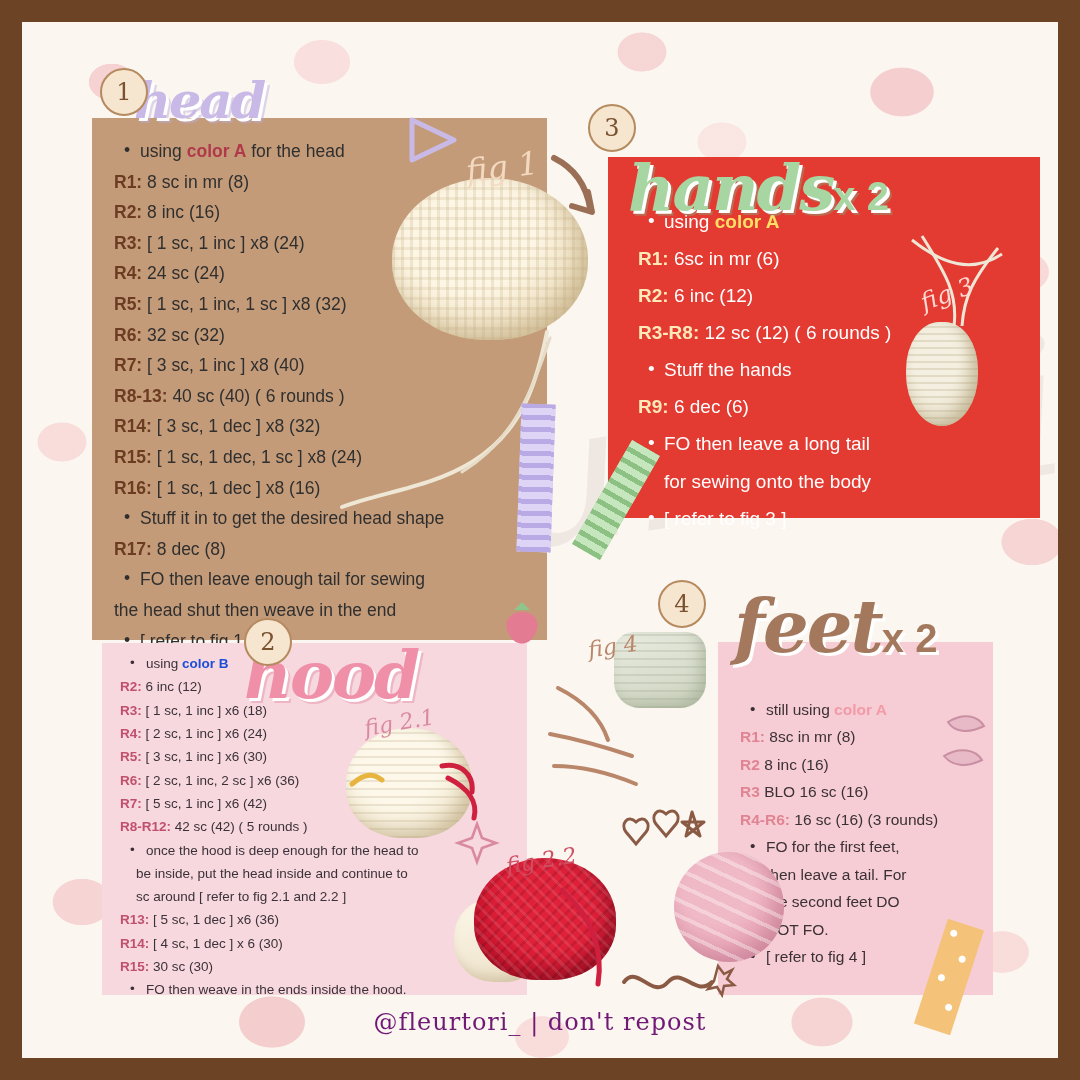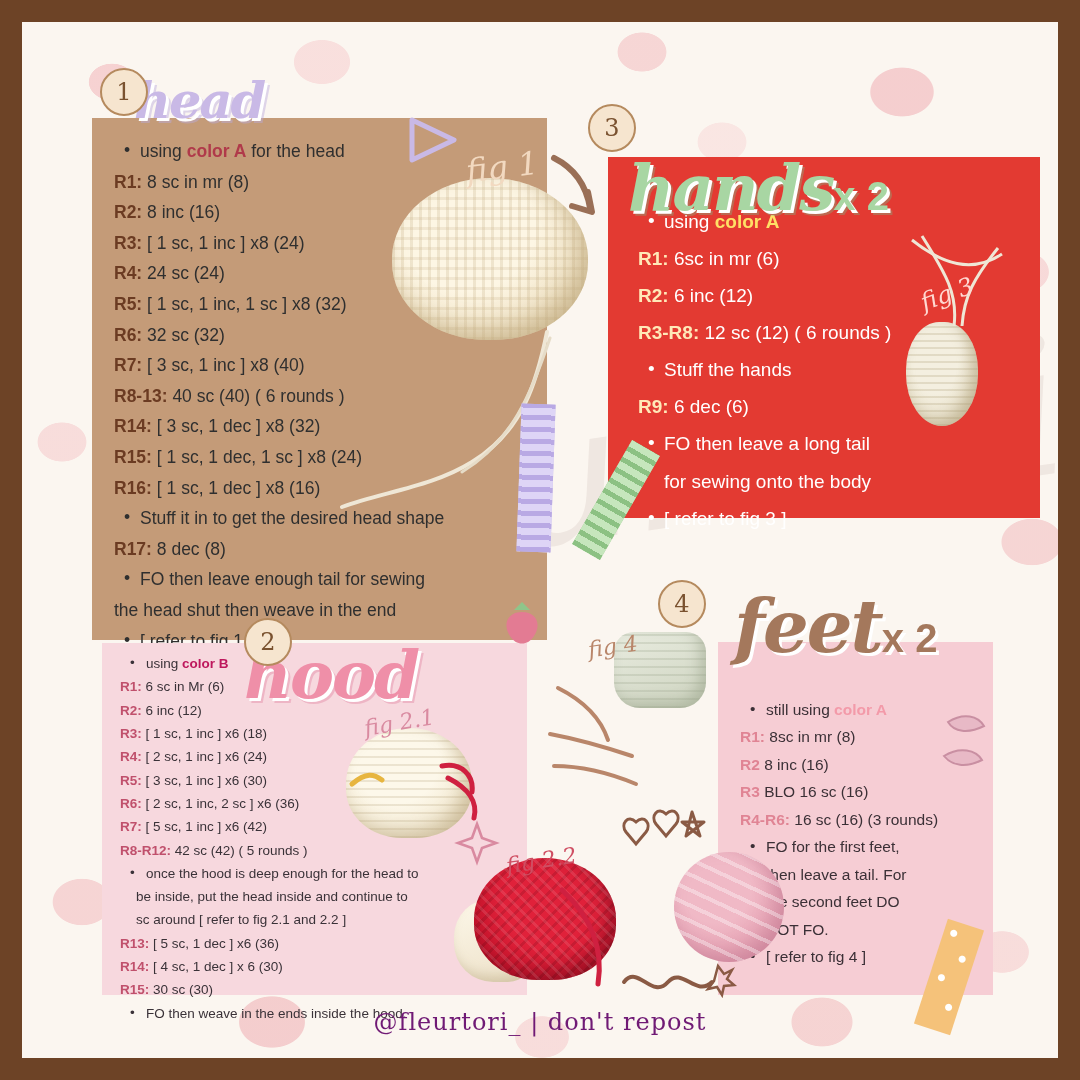--- a/index.html
+++ b/index.html
@@ -59,21 +59,21 @@
   
   .p-hands .body{padding:52px 18px 0 30px;font-size:19px;color:#fff;}
   .p-hands .line{margin-bottom:12px;}
   .p-hands .rlab{font-weight:bold;color:#ffe9b8;}
   .p-hands .ca{color:#ffe066;font-weight:bold;}
 
   
   .p-hood .body{padding:12px 14px 0 18px;font-size:13.5px;color:#3a3238;}
   .p-hood .line{margin-bottom:5.5px;}
   .p-hood .rlab{font-weight:bold;color:#c0506c;}
-  .p-hood .cb{color:#be185d;font-weight:bold;}
+  .p-hood .cb{color:#1d4ed8;font-weight:bold;}
   .p-hood .sub{padding-left:30px;text-indent:-14px;}
 
   
   .p-feet .body{padding:58px 26px 0 22px;font-size:15.5px;color:#3b3036;}
   .p-feet .line{margin-bottom:7px;}
   .p-feet .rlab{font-weight:bold;color:#e08494;}
   .p-feet .ca{color:#f39aa9;font-weight:bold;}
 
   
   .script{
@@ -232,21 +232,20 @@
     </div>
   <svg class="doodle" style="left:880px;top:212px;width:110px;height:110px" viewBox="0 0 110 110">
     <path d="M10 6 C40 30 70 40 100 20" stroke="#efe7d6" stroke-width="3" fill="none"></path>
     <path d="M20 2 C44 40 56 60 52 92" stroke="#efe7d6" stroke-width="3" fill="none"></path>
     <path d="M96 14 C72 44 62 62 60 92" stroke="#efe7d6" stroke-width="3" fill="none"></path>
   </svg>
 
   <div class="panel p-hood">
     <div class="body">
       <span class="line bullet">using <span class="cb">color B</span></span>
-      <span class="line"><span class="rlab">R1:</span> <span>6 sc in Mr (6)</span></span>
       <span class="line"><span class="rlab">R2:</span> <span>6 inc (12)</span></span>
       <span class="line"><span class="rlab">R3:</span> <span>[ 1 sc, 1 inc ] x6 (18)</span></span>
       <span class="line"><span class="rlab">R4:</span> <span>[ 2 sc, 1 inc ] x6 (24)</span></span>
       <span class="line"><span class="rlab">R5:</span> <span>[ 3 sc, 1 inc ] x6 (30)</span></span>
       <span class="line"><span class="rlab">R6:</span> <span>[ 2 sc, 1 inc, 2 sc ] x6 (36)</span></span>
       <span class="line"><span class="rlab">R7:</span> <span>[ 5 sc, 1 inc ] x6 (42)</span></span>
       <span class="line"><span class="rlab">R8-R12:</span> <span>42 sc (42) ( 5 rounds )</span></span>
       <span class="line bullet">once the hood is deep enough for the head to</span>
       <span class="line sub">be inside, put the head inside and continue to</span>
       <span class="line sub">sc around [ refer to fig 2.1 and 2.2 ]</span>

